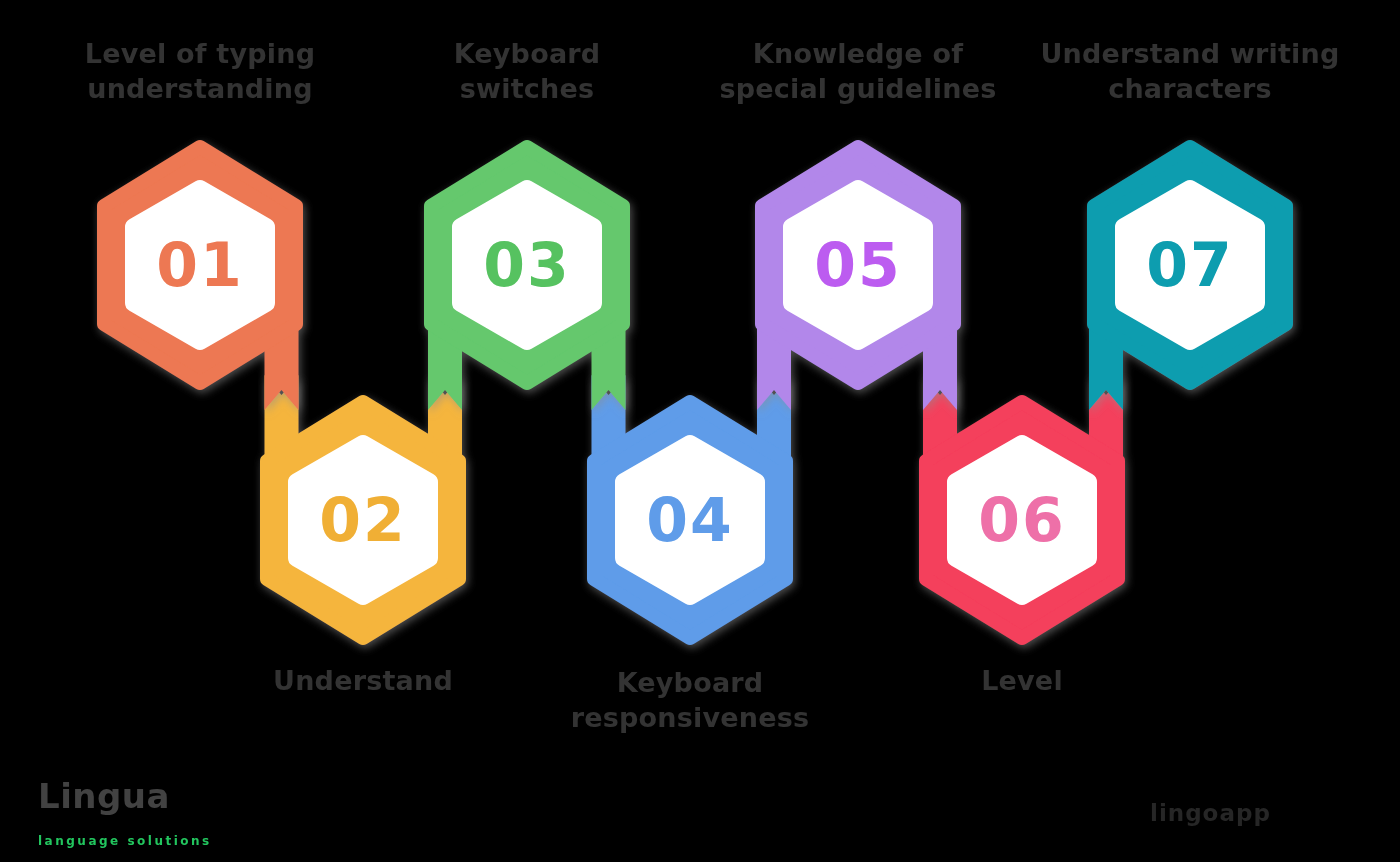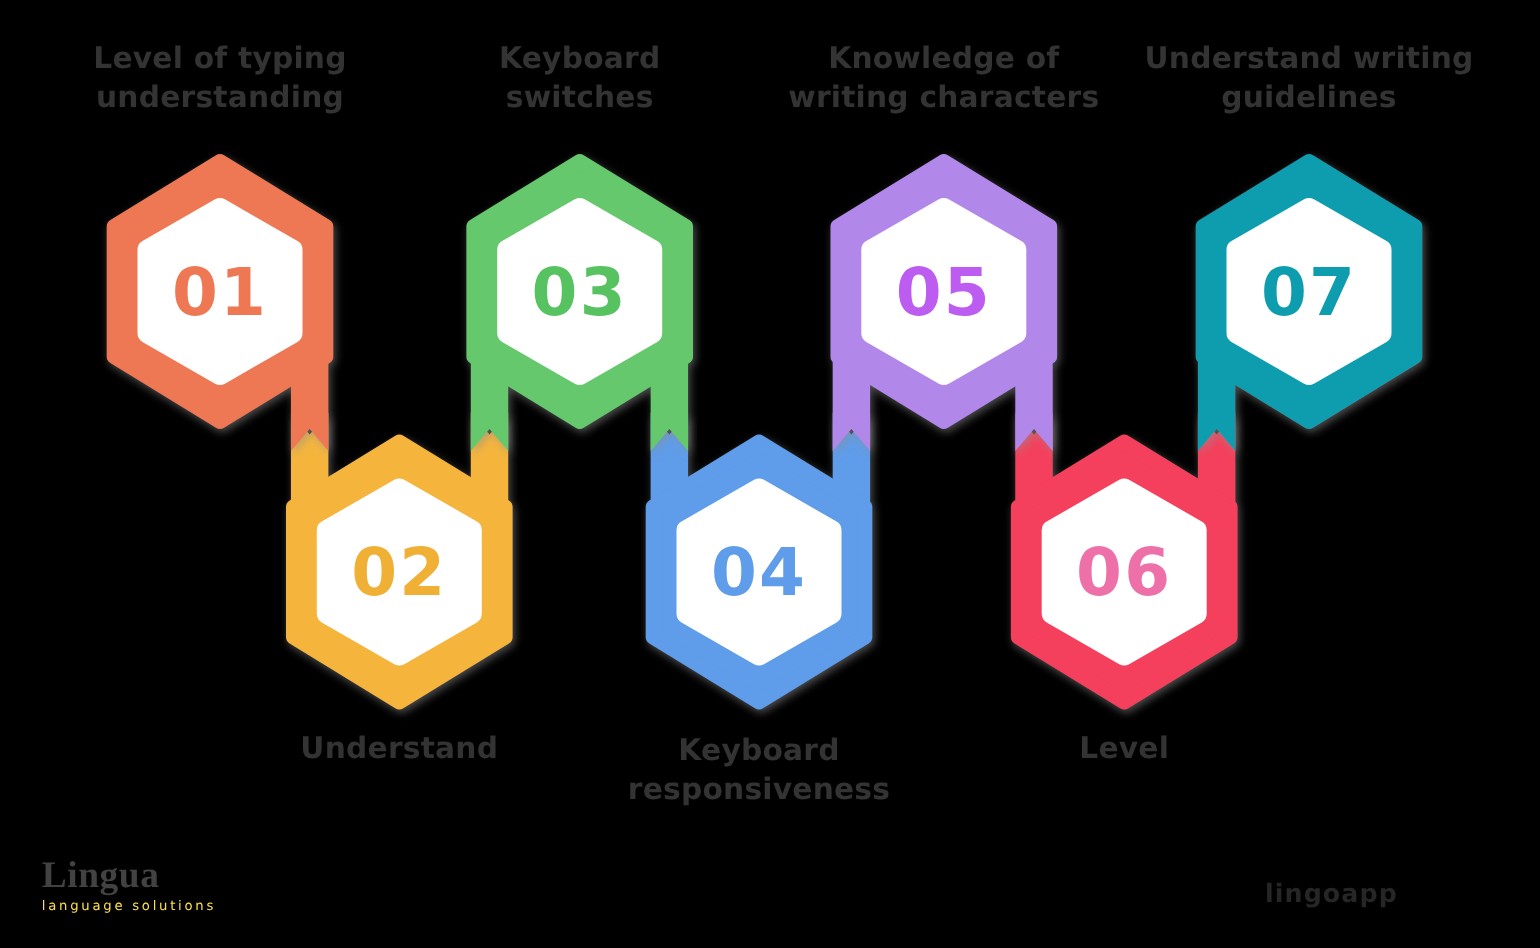--- a/index.html
+++ b/index.html
@@ -9,22 +9,22 @@
     font-family:"DejaVu Sans","Liberation Sans",sans-serif;
   }
   .stage{position:absolute;inset:0;}
   svg.flow{position:absolute;left:0;top:0;}
   .step-label{
     position:absolute;width:340px;text-align:center;
     font-size:27px;font-weight:600;line-height:35px;
     color:#333333;white-space:pre-line;letter-spacing:.2px;
   }
   .footer-logo{position:absolute;left:38px;top:778px;color:#424242;}
-  .footer-logo .logo-word{font-size:34px;font-weight:700;letter-spacing:.5px;line-height:36px;font-family:Liberation Serif, serif;}
-  .footer-logo .logo-tagline{font-size:12px;font-weight:400;letter-spacing:2.5px;color:#fde047;margin-top:2px;}
+  .footer-logo .logo-word{font-size:34px;font-weight:700;letter-spacing:.5px;line-height:36px;}
+  .footer-logo .logo-tagline{font-size:12px;font-weight:700;letter-spacing:2.5px;color:#22c55e;margin-top:20px;}
   .footer-watermark{
     position:absolute;left:1150px;top:800px;width:220px;text-align:left;
     font-size:23px;font-weight:700;letter-spacing:1px;color:#262626;
   }
 </style>
 </head>
 <body>
 
 <div class="stage">
 
@@ -84,24 +84,24 @@
     </svg>
 
   <div class="step-label" style="left:30px;top:36px">Level of typing
 understanding</div>
   <div class="step-label" style="left:193px;top:663px">Understand</div>
   <div class="step-label" style="left:357px;top:36px">Keyboard
 switches</div>
   <div class="step-label" style="left:520px;top:665px">Keyboard
 responsiveness</div>
   <div class="step-label" style="left:688px;top:36px">Knowledge of
-writing characters</div>
+special guidelines</div>
   <div class="step-label" style="left:852px;top:663px">Level</div>
   <div class="step-label" style="left:1020px;top:36px">Understand writing
-guidelines</div>
+characters</div>
 
   <div class="footer-logo">
     <div class="logo-word">Lingua</div>
     <div class="logo-tagline">language solutions</div>
   </div>
 
   <div class="footer-watermark">lingoapp</div>
 
 </div>
 

